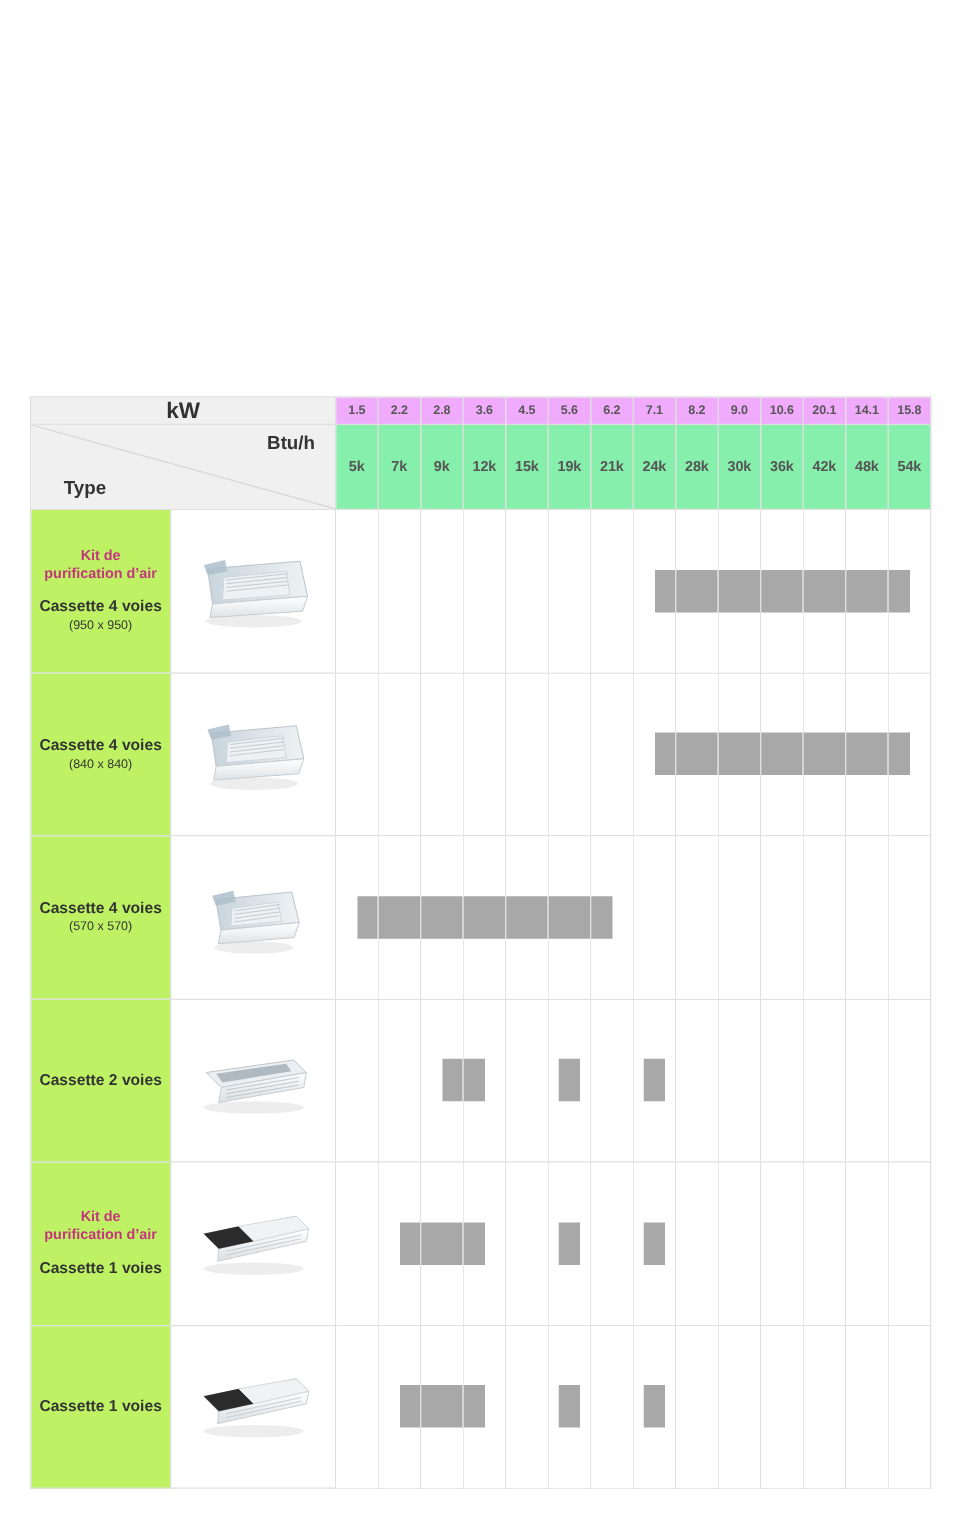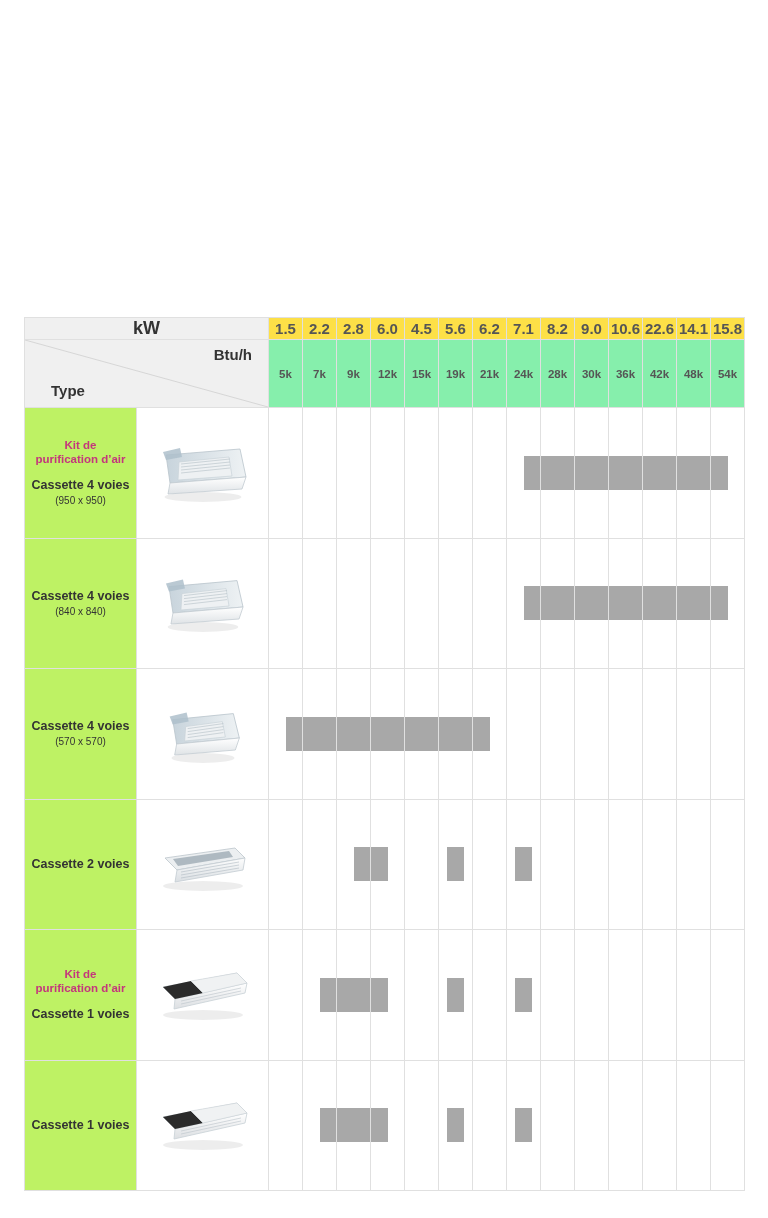--- a/index.html
+++ b/index.html
@@ -38,22 +38,22 @@
     vertical-align: middle;
     text-align: center;
   }
   .hdr-kw-label {
     background: #f0f0f0;
     font-size: 18px;
     font-weight: bold;
     color: #333;
   }
   .hdr-kw-val {
-    background: #fde047;
-    font-size: 15px;
+    background: #f0abfc;
+    font-size: 10px;
     color: #555;
   }
   .hdr-btu-val {
     background: #86efac;
     font-size: 11.5px;
     color: #555;
   }
 
   
   .corner-cell {
@@ -153,29 +153,29 @@
       <col style="width:112px">
       <col style="width:132px">
       <col span="14" style="width:34px">
     </colgroup>
     <thead>
       <tr>
         <th class="hdr-kw-label" colspan="2" rowspan="1">kW</th>
         <th class="hdr-kw-val">1.5</th>
         <th class="hdr-kw-val">2.2</th>
         <th class="hdr-kw-val">2.8</th>
-        <th class="hdr-kw-val">6.0</th>
+        <th class="hdr-kw-val">3.6</th>
         <th class="hdr-kw-val">4.5</th>
         <th class="hdr-kw-val">5.6</th>
         <th class="hdr-kw-val">6.2</th>
         <th class="hdr-kw-val">7.1</th>
         <th class="hdr-kw-val">8.2</th>
         <th class="hdr-kw-val">9.0</th>
         <th class="hdr-kw-val">10.6</th>
-        <th class="hdr-kw-val">22.6</th>
+        <th class="hdr-kw-val">20.1</th>
         <th class="hdr-kw-val">14.1</th>
         <th class="hdr-kw-val">15.8</th>
       </tr>
       <tr style="height:68px;">
         <th class="corner-cell" colspan="2">
           <div class="corner-inner">
             <svg class="diag" viewBox="0 0 244 68" preserveAspectRatio="none">
               <line x1="0" y1="0" x2="244" y2="68" stroke="#d6d6d6" stroke-width="1"></line>
             </svg>
             <span class="corner-btu">Btu/h</span>

